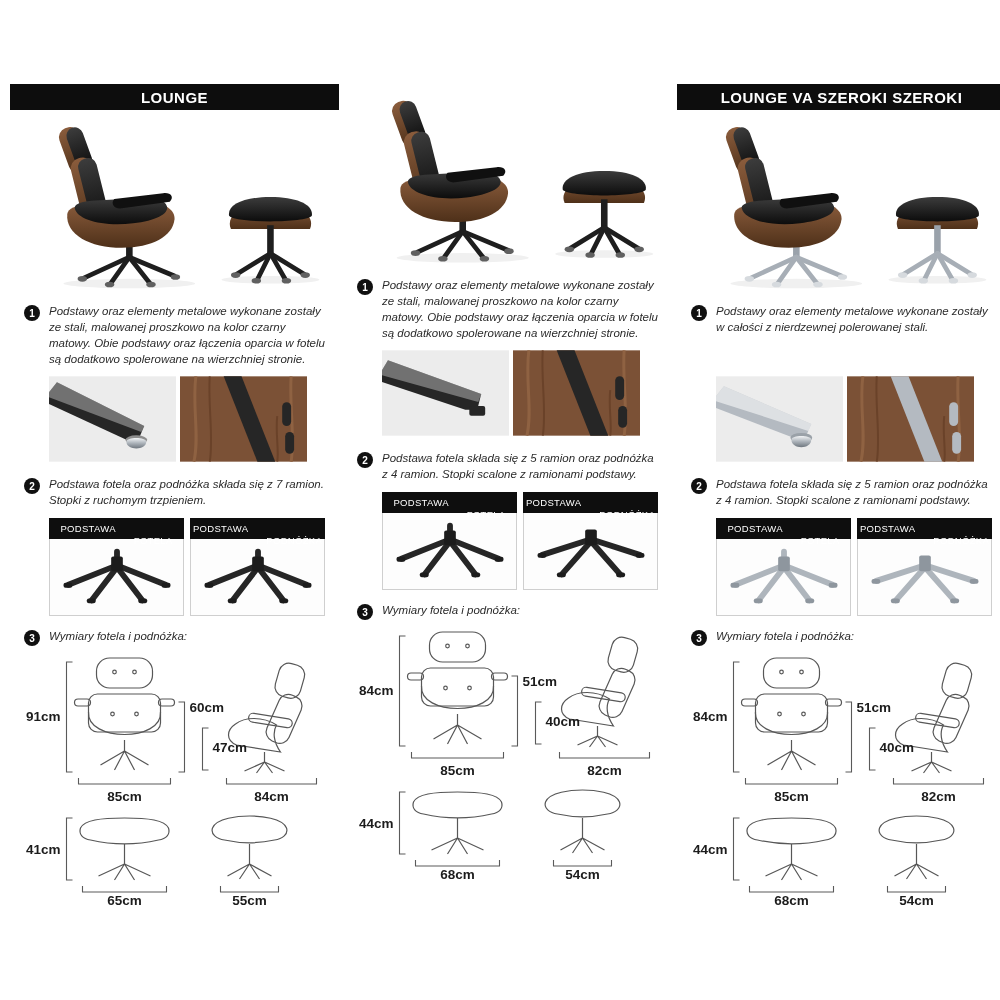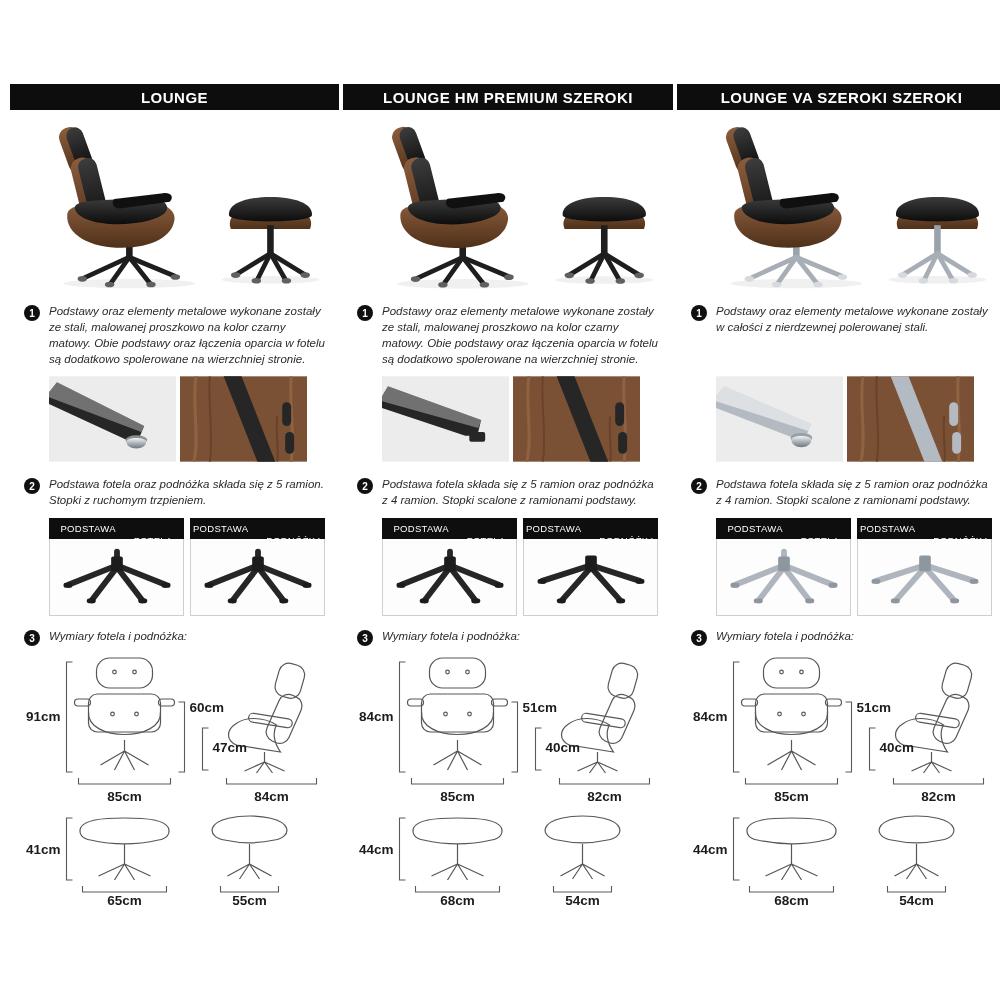--- a/index.html
+++ b/index.html
@@ -144,21 +144,21 @@
             <path d="M112,0 C110,30 116,60 112,86" stroke="#8f6242" stroke-width="3" fill="none"></path>
             <path d="M98,40 C96,58 100,74 98,86" stroke="#6a4229" stroke-width="2" fill="none"></path>
             <polygon class="metal-fill" points="44,0 62,0 96,86 78,86"></polygon>
             <rect class="metal-fill" x="103" y="26" width="9" height="24" rx="4.5"></rect>
             <rect class="metal-fill" x="106" y="56" width="9" height="22" rx="4.5"></rect>
           </svg>
         </div>
 
         <div class="step fixed2">
           <div class="badge">2</div>
-          <div class="step-text">Podstawa fotela oraz podnóżka składa się z 5 ramion. Stopki z ruchomym trzpieniem.</div>
+          <div class="step-text">Podstawa fotela oraz podnóżka składa się z 7 ramion. Stopki z ruchomym trzpieniem.</div>
         </div>
 
         <div class="base-row">
           <div class="base-box">
             <div class="base-label">
               <span>PODSTAWA</span>
               <span class="bld">FOTELA</span>
             </div>
             <div class="base-img">
               <svg viewBox="0 0 128 72">
@@ -264,23 +264,20 @@
               <text x="100" y="99" text-anchor="middle">65cm</text>
               <text x="225" y="99" text-anchor="middle">55cm</text>
             </g>
           </svg>
         </div>
 
       </div>
     </div>
 
     <div class="column">
-      <div class="col-header">
-        <span>LOUNGE HM PREMIUM SZEROKI</span>
-      </div>
       <div class="col-body">
 
         <div class="photo-wrap">
           <svg viewBox="0 0 320 185">
             <ellipse cx="112" cy="176" rx="70" ry="5" fill="#f0f0f0"></ellipse>
             <ellipse cx="262" cy="172" rx="52" ry="4" fill="#f0f0f0"></ellipse>
             <g class="pbase">
               <path class="post" d="M112,118 L112,150"></path>
               <path class="leg" d="M112,148 L64,170"></path>
                 <path class="leg" d="M112,148 L92,176"></path>

